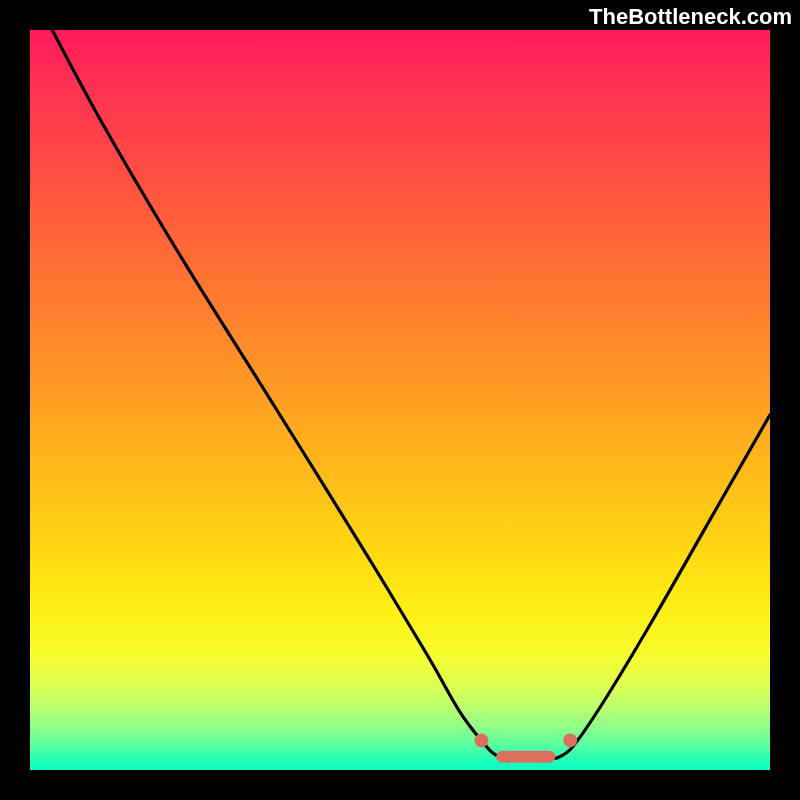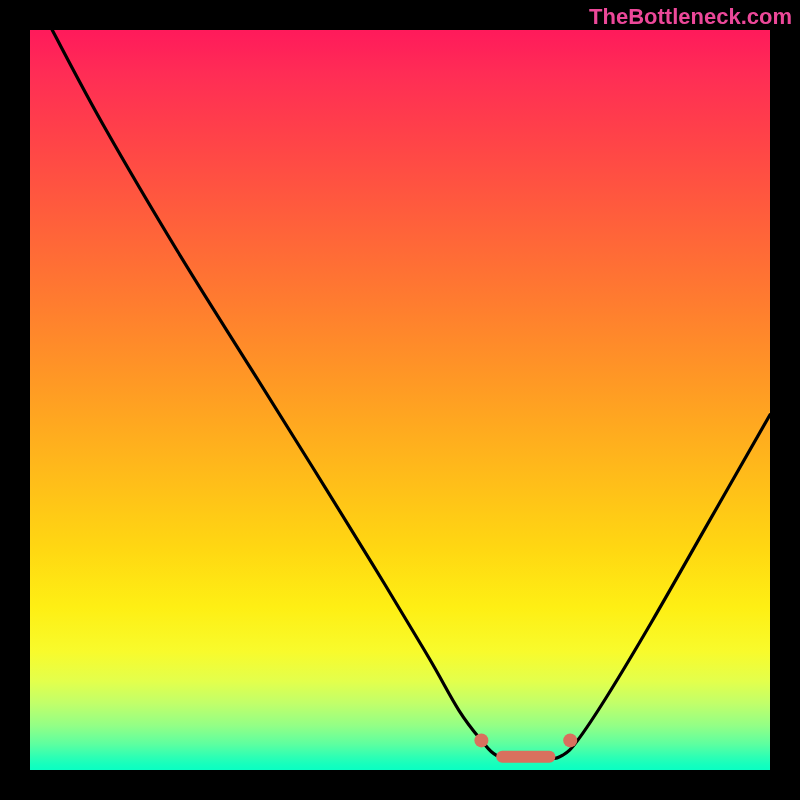--- a/index.html
+++ b/index.html
@@ -8,21 +8,21 @@
     width: 800px;
     height: 800px;
     background: #000;
     font-family: Arial, Helvetica, sans-serif;
     overflow: hidden;
   }
   .watermark {
     position: absolute;
     top: 4px;
     right: 8px;
-    color: #ec4899;
+    color: #ffffff;
     font-size: 22px;
     font-weight: 600;
     z-index: 10;
     user-select: none;
   }
   .plot-area {
     position: absolute;
     left: 30px;
     top: 30px;
     width: 740px;

